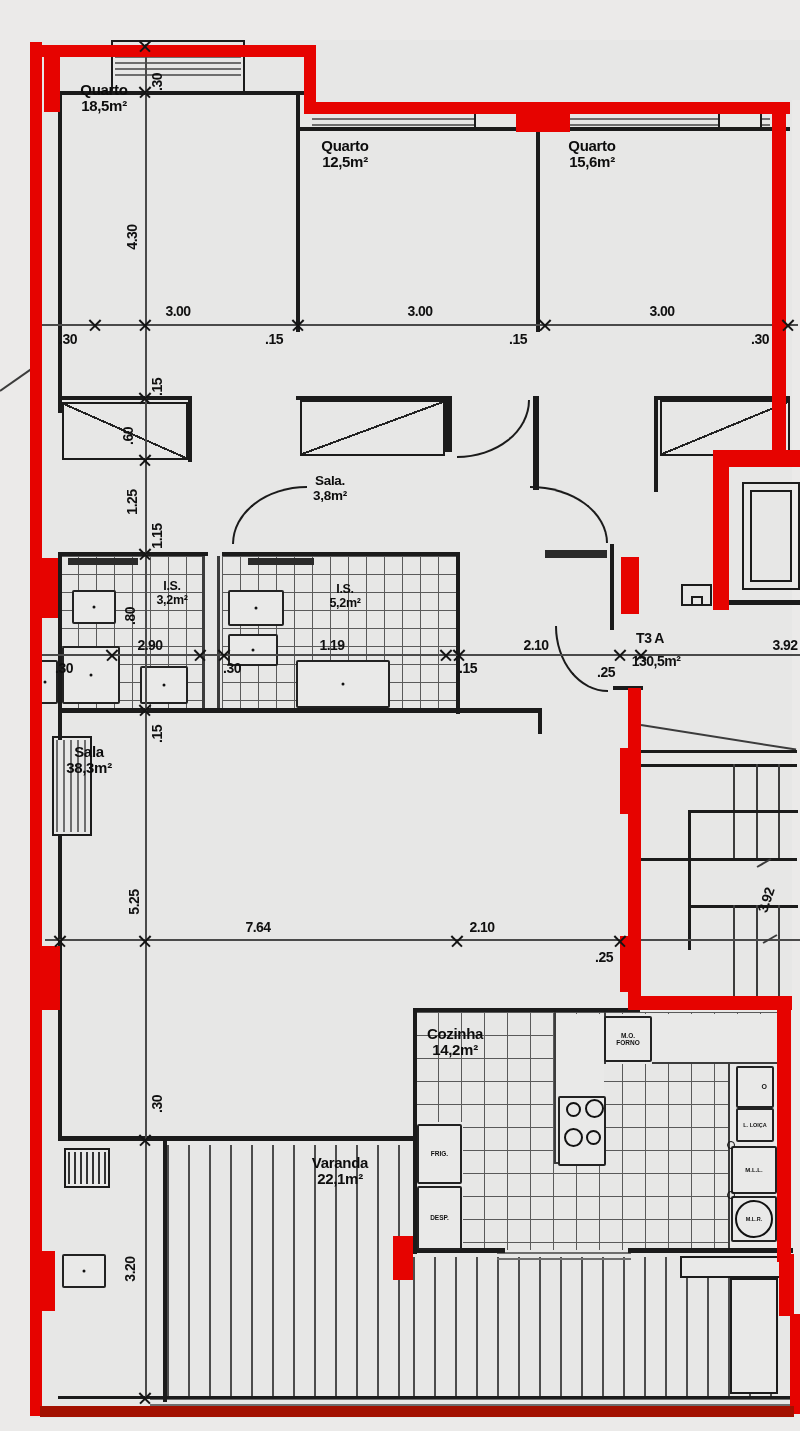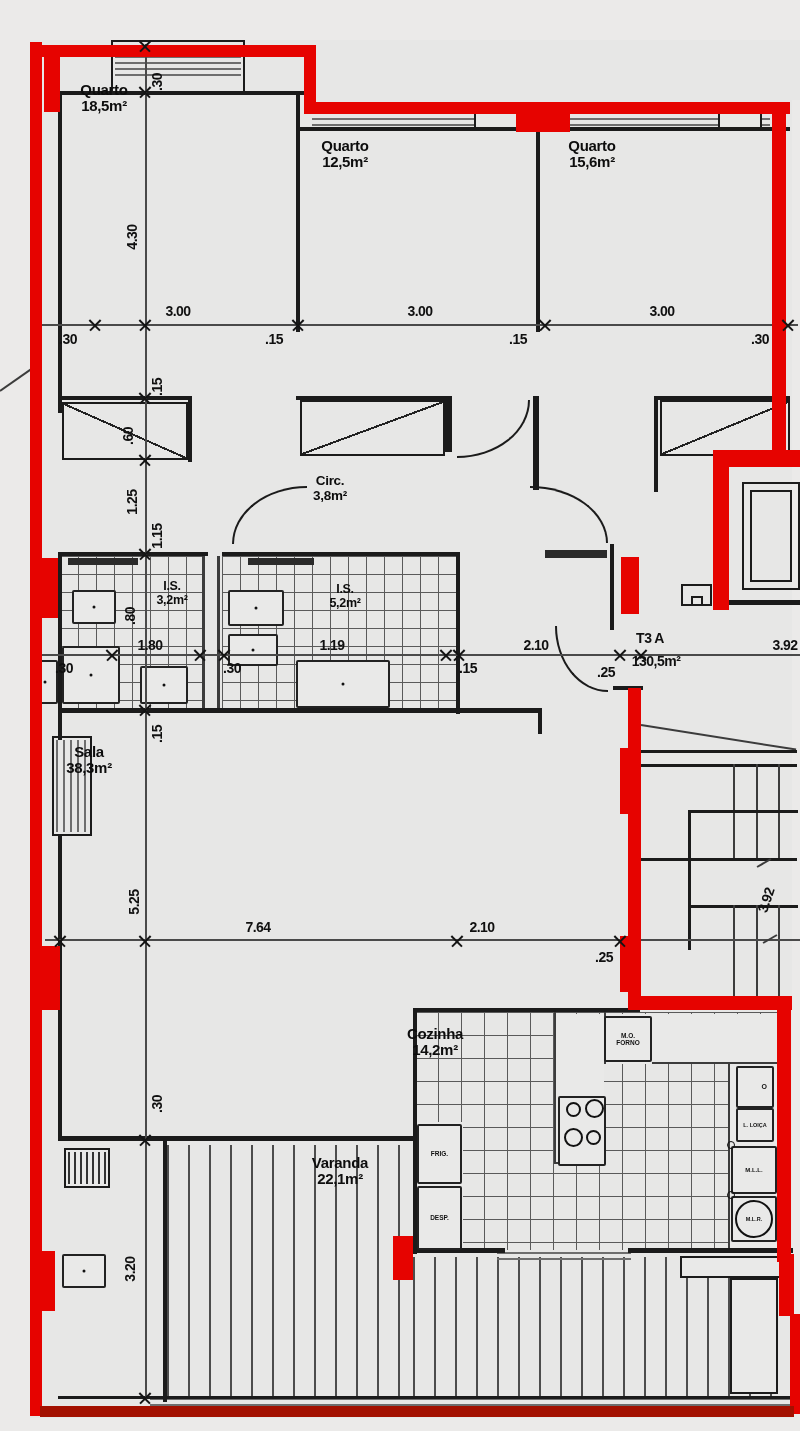--- a/index.html
+++ b/index.html
@@ -237,36 +237,36 @@
   </div>
   <div class="lbl" style="left:300px;top:138px;width:90px;font-size:15px">
     <span>Quarto</span><br>
     <span>12,5m²</span>
   </div>
   <div class="lbl" style="left:547px;top:138px;width:90px;font-size:15px">
     <span>Quarto</span><br>
     <span>15,6m²</span>
   </div>
   <div class="lbl" style="left:290px;top:474px;width:80px;font-size:13.5px">
-    <span>Circ.</span><br>
+    <span>Sala.</span><br>
     <span>3,8m²</span>
   </div>
   <div class="lbl" style="left:137px;top:580px;width:70px;font-size:12.5px">
     <span>I.S.</span><br>
     <span>3,2m²</span>
   </div>
   <div class="lbl" style="left:310px;top:583px;width:70px;font-size:12.5px">
     <span>I.S.</span><br>
     <span>5,2m²</span>
   </div>
   <div class="lbl" style="left:55px;top:744px;width:68px;font-size:15px">
     <span>Sala</span><br>
     <span>38,3m²</span>
   </div>
-  <div class="lbl" style="left:387px;top:1026px;width:96px;font-size:15px">
+  <div class="lbl" style="left:407px;top:1026px;width:96px;font-size:15px">
     <span>Cozinha</span><br>
     <span>14,2m²</span>
   </div>
   <div class="lbl" style="left:292px;top:1155px;width:96px;font-size:15px">
     <span>Varanda</span><br>
     <span>22,1m²</span>
   </div>
 
   <div class="dim" style="left:650px;top:638px">T3 A</div>
   <div class="dim" style="left:656px;top:661px">130,5m²</div>
@@ -284,21 +284,21 @@
   <div class="dim vdim" style="left:157px;top:387px">.15</div>
   <div class="dim vdim" style="left:128px;top:436px">.60</div>
   <div class="dim vdim" style="left:132px;top:502px">1.25</div>
   <div class="dim vdim" style="left:157px;top:536px">1.15</div>
   <div class="dim vdim" style="left:130px;top:616px">.80</div>
   <div class="dim vdim" style="left:157px;top:734px">.15</div>
   <div class="dim vdim" style="left:134px;top:902px">5.25</div>
   <div class="dim vdim" style="left:157px;top:1104px">.30</div>
   <div class="dim vdim" style="left:130px;top:1269px">3.20</div>
 
-  <div class="dim" style="left:150px;top:645px">1.80</div>
+  <div class="dim" style="left:150px;top:645px">2.90</div>
   <div class="dim" style="left:332px;top:645px">1.19</div>
   <div class="dim" style="left:536px;top:645px">2.10</div>
   <div class="dim" style="left:785px;top:645px">3.92</div>
   <div class="dim" style="left:64px;top:668px">.30</div>
   <div class="dim" style="left:232px;top:668px">.30</div>
   <div class="dim" style="left:468px;top:668px">.15</div>
   <div class="dim" style="left:606px;top:672px">.25</div>
 
   <div class="dim" style="left:258px;top:927px">7.64</div>
   <div class="dim" style="left:482px;top:927px">2.10</div>

